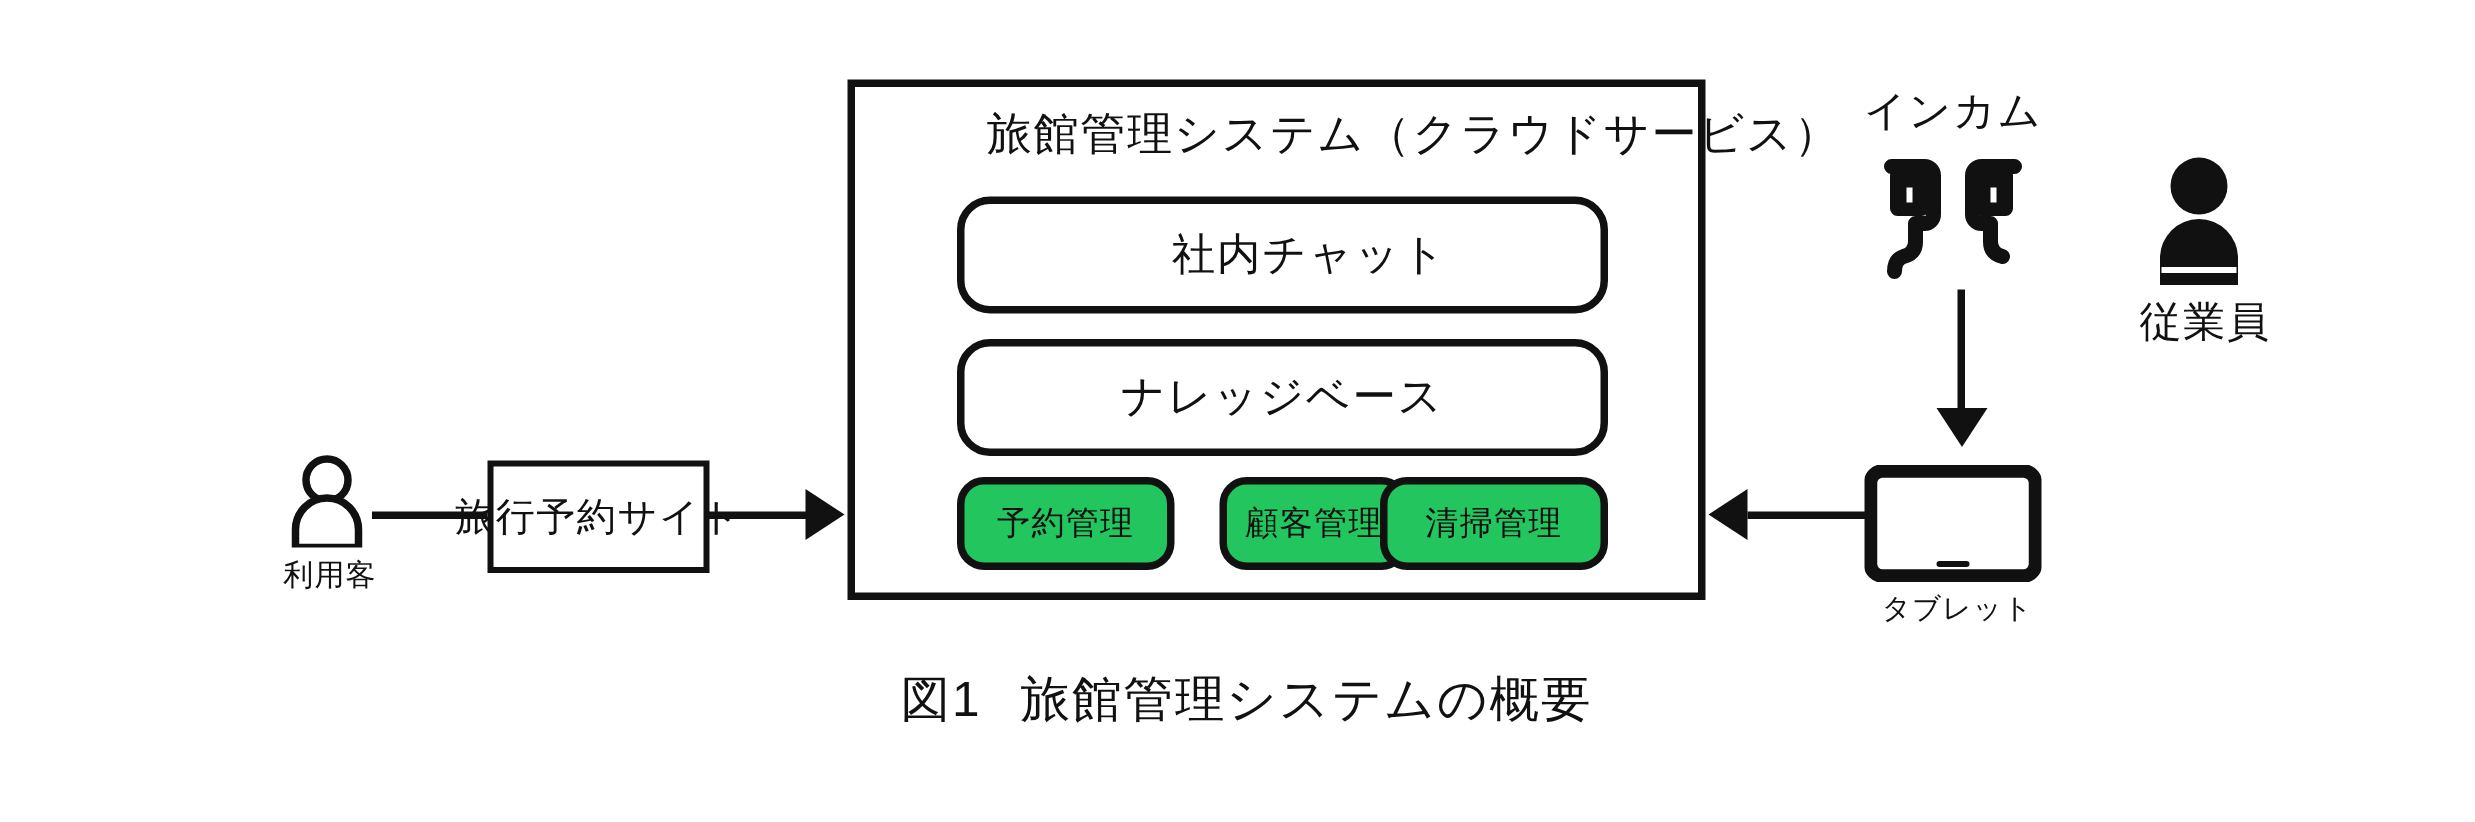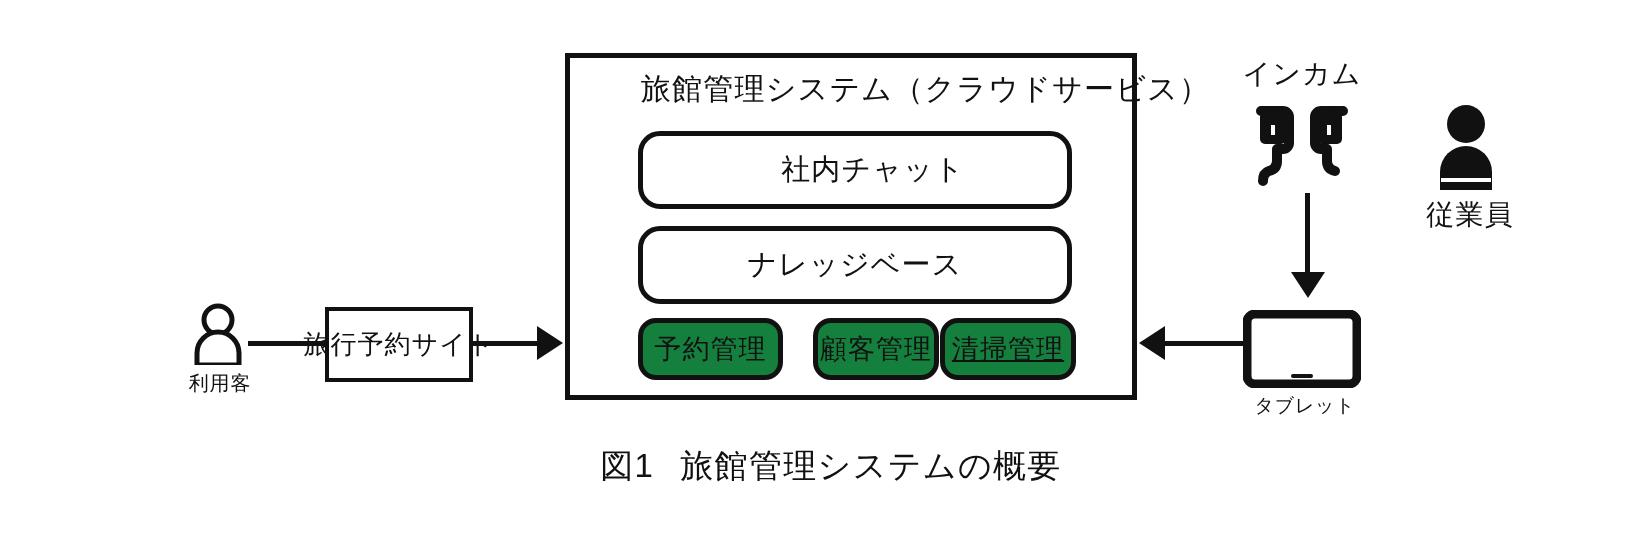--- a/index.html
+++ b/index.html
@@ -20,47 +20,47 @@
   .ctr{display:flex;align-items:center;justify-content:center;text-align:center;}
 
   
   #system-box{
     left:565px;top:53px;width:572px;height:347px;
     border:5px solid #111;
     background:#fff;
     box-sizing:border-box;
   }
   #system-title{
-    left:566px;top:68px;width:671px;height:42px;
+    left:583px;top:68px;width:671px;height:42px;
     font-size:30px;
     padding-left:24px;
   }
 
   
   .module{
     border:5px solid #111;
     border-radius:22px;
     background:#fff;
     box-sizing:border-box;
     font-size:29px;
   }
   #mod-chat{left:638px;top:131px;width:434px;height:78px;padding-left:36px;}
   #mod-knowledge{left:638px;top:226px;width:434px;height:78px;}
   .module-sm{
     border:5px solid #111;
     border-radius:18px;
-    background:#15803d;
+    background:#22c55e;
     box-sizing:border-box;
-    font-size:27px;
+    font-size:22px;
     height:62px;
     top:318px;
   }
   #mod-reserve{left:638px;width:145px;}
   #mod-customer{left:813px;width:126px;}
-  #mod-clean{left:940px;width:136px;text-decoration:underline;}
+  #mod-clean{left:920px;width:152px;}
 
   
   #user-icon{left:190px;top:303px;width:56px;height:62px;}
   #user-label{left:150px;top:370px;width:140px;font-size:20px;}
 
   
   #booking-box{
     left:325px;top:307px;width:148px;height:75px;
     border:4px solid #111;background:#fff;box-sizing:border-box;
   }

